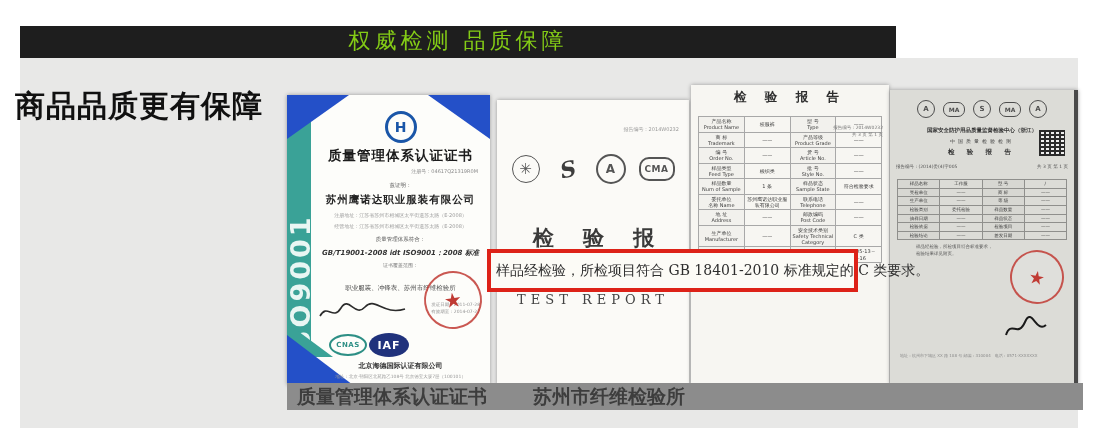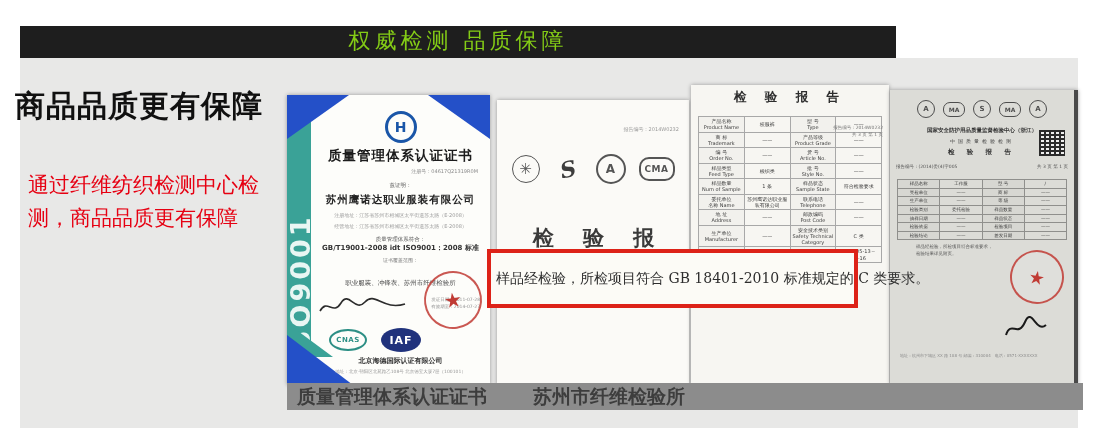--- a/index.html
+++ b/index.html
@@ -35,26 +35,26 @@
   .tri-bl2{left:0;bottom:28px;border-bottom:34px solid #3aa297;border-right:46px solid transparent;}
   .iso-content{position:absolute;left:28px;top:0;right:4px;text-align:center;}
   .iso-logo{width:26px;height:26px;border:3px solid #1a56a8;border-radius:50%;margin:16px auto 4px;
             display:flex;align-items:center;justify-content:center;font-weight:bold;font-size:14px;color:#1a56a8;}
   .iso-title{font-size:13.5px;font-weight:bold;color:#1c1c1c;letter-spacing:1px;}
   .iso-no{font-size:5px;color:#8a8a8a;text-align:right;margin:3px 8px 0 0;}
   .iso-attest{font-size:5.5px;color:#555;margin-top:8px;}
   .iso-company{font-size:10.5px;font-weight:bold;color:#222;margin-top:4px;letter-spacing:1px;}
   .iso-addr{font-size:5px;color:#9a9a9a;margin-top:5px;}
   .iso-scope-intro{font-size:5.5px;color:#555;margin-top:7px;}
-  .iso-standard{font-size:7px;color:#333;font-weight:600;}
+  .iso-standard{font-size:7px;color:#333;margin-top:5px;font-weight:600;font-style:italic;}
   .iso-scope-label{font-size:5px;color:#777;margin-top:4px;}
   .iso-scope{font-size:6.5px;color:#444;margin-top:16px;}
   .iso-sig-row{display:flex;align-items:flex-start;justify-content:space-between;margin:8px 6px 0 2px;}
   .iso-dates{font-size:4.5px;color:#888;text-align:left;line-height:1.6;white-space:pre-line;}
-  .iso-logos{display:flex;align-items:center;justify-content:flex-start;gap:14px;margin:10px 0 0 14px;}
+  .iso-logos{display:flex;align-items:center;justify-content:flex-start;gap:2px;margin:10px 0 0 14px;}
   .cnas-oval{width:34px;height:18px;border:2px solid #2d8f85;border-radius:50%;display:flex;align-items:center;
              justify-content:center;font-size:7px;font-weight:bold;color:#2d8f85;letter-spacing:0.5px;}
   .iaf-oval{width:40px;height:24px;background:#20327c;border-radius:50%;display:flex;align-items:center;
             justify-content:center;color:#fff;font-weight:bold;font-size:11px;letter-spacing:1px;}
   .seal{border:2.5px solid rgba(193,59,52,.85);border-radius:50%;display:flex;align-items:center;
         justify-content:center;color:#c03b34;background:rgba(255,255,255,.1);}
   .iso-seal{position:absolute;right:8px;bottom:56px;width:54px;height:54px;font-size:20px;transform:rotate(-8deg);}
   .iso-issuer{font-size:7px;font-weight:bold;color:#333;margin-top:4px;}
   .iso-issuer-addr{font-size:4.5px;color:#9a9a9a;margin-top:3px;}
 
@@ -97,21 +97,21 @@
                        repeating-linear-gradient(90deg,#2b2b2b 0 2px,#eee 2px 5px);}
   .zj-no{display:flex;justify-content:space-between;font-size:4.5px;color:#555;margin:7px 6px 0;}
   .zj-note{font-size:4.5px;color:#555;margin:4px 10px 0 26px;line-height:1.5;white-space:pre-line;}
   .zj-seal{position:absolute;right:10px;top:160px;width:50px;height:50px;font-size:18px;transform:rotate(10deg);}
   .zj-sig{position:absolute;right:24px;top:226px;}
   .zj-bottom{position:absolute;left:10px;right:10px;bottom:26px;font-size:4px;color:#8a8a8a;line-height:1.6;}
 
   
   .redbox{position:absolute;border:4px solid #dd2218;box-sizing:border-box;color:#2e2e2e;
           font-family:"DejaVu Serif","Liberation Serif",serif;z-index:30;}
-  .box1{left:487px;top:249px;width:371px;height:59px;background:#fcfbf6;display:flex;align-items:center;
+  .box1{left:487px;top:249px;width:371px;height:43px;background:#fcfbf6;display:flex;align-items:center;
         padding:0 5px;font-size:14px;white-space:nowrap;}
   .box2{left:487px;top:298px;width:516px;height:86px;background:#f1efe7;font-size:14.5px;line-height:1.5;
         padding:7px 8px 0;white-space:pre-line;}
 
   
   .caption{position:absolute;left:287px;top:383px;width:796px;height:27px;background:#8c8c8c;z-index:40;
            display:flex;align-items:center;gap:46px;padding-left:10px;box-sizing:border-box;
            font-family:"DejaVu Serif","Liberation Serif",serif;font-weight:700;font-size:19px;color:#3d3d3d;}
 
   .sig-svg{display:block;}
@@ -121,21 +121,20 @@
 
 <div id="app">
 
   <div class="banner">
     <span>权威检测  品质保障</span>
   </div>
 
   <div class="panel"></div>
 
   <div class="heading">商品品质更有保障</div>
-  <div class="note">通过纤维纺织检测中心检测，商品品质更有保障</div>
 
   <div class="doc doc1">
     <div class="iso-band">
       <span>ISO9001</span>
     </div>
     <div class="tri tri-bl2"></div>
     <div class="tri tri-tl"></div>
     <div class="tri tri-tr"></div>
     <div class="tri tri-bl"></div>
     <div class="iso-content">

